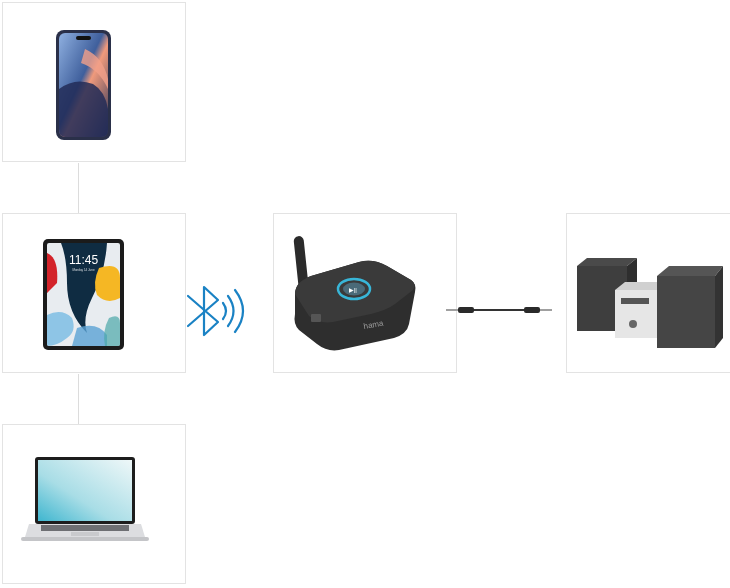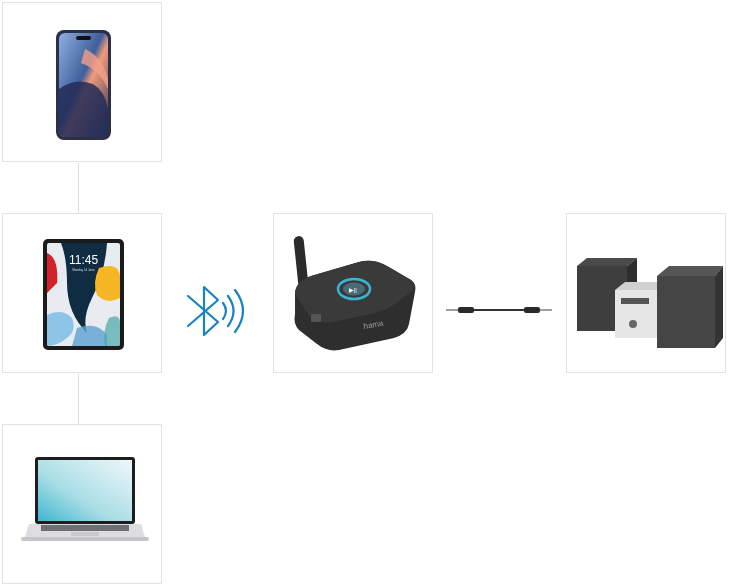--- a/index.html
+++ b/index.html
@@ -1,17 +1,17 @@
 <!DOCTYPE html>
 <html><head>
 <meta charset="utf-8">
 <style>
   html,body{margin:0;padding:0;background:#fff;}
   body{width:730px;height:588px;position:relative;overflow:hidden;font-family:"Liberation Sans",sans-serif;}
-  .box{position:absolute;width:160px;height:160px;border:1px solid #e3e3e3;background:#fff;box-sizing:border-box;}
+  .box{position:absolute;width:184px;height:160px;border:1px solid #e3e3e3;background:#fff;box-sizing:border-box;}
   .vline{position:absolute;width:1px;background:#dcdcdc;}
   .abs{position:absolute;}
   .ipad-time{position:absolute;color:#fff;font-size:12px;font-family:"Liberation Sans",sans-serif;left:0;right:0;text-align:center;top:10px;}
   .ipad-date{position:absolute;color:#fff;font-size:3px;left:0;right:0;text-align:center;top:25px;opacity:.8;}
 </style>
 </head>
 <body>
 
 <div class="vline" style="left:78px;top:163px;height:50px;"></div>
 <div class="vline" style="left:78px;top:374px;height:50px;"></div>

